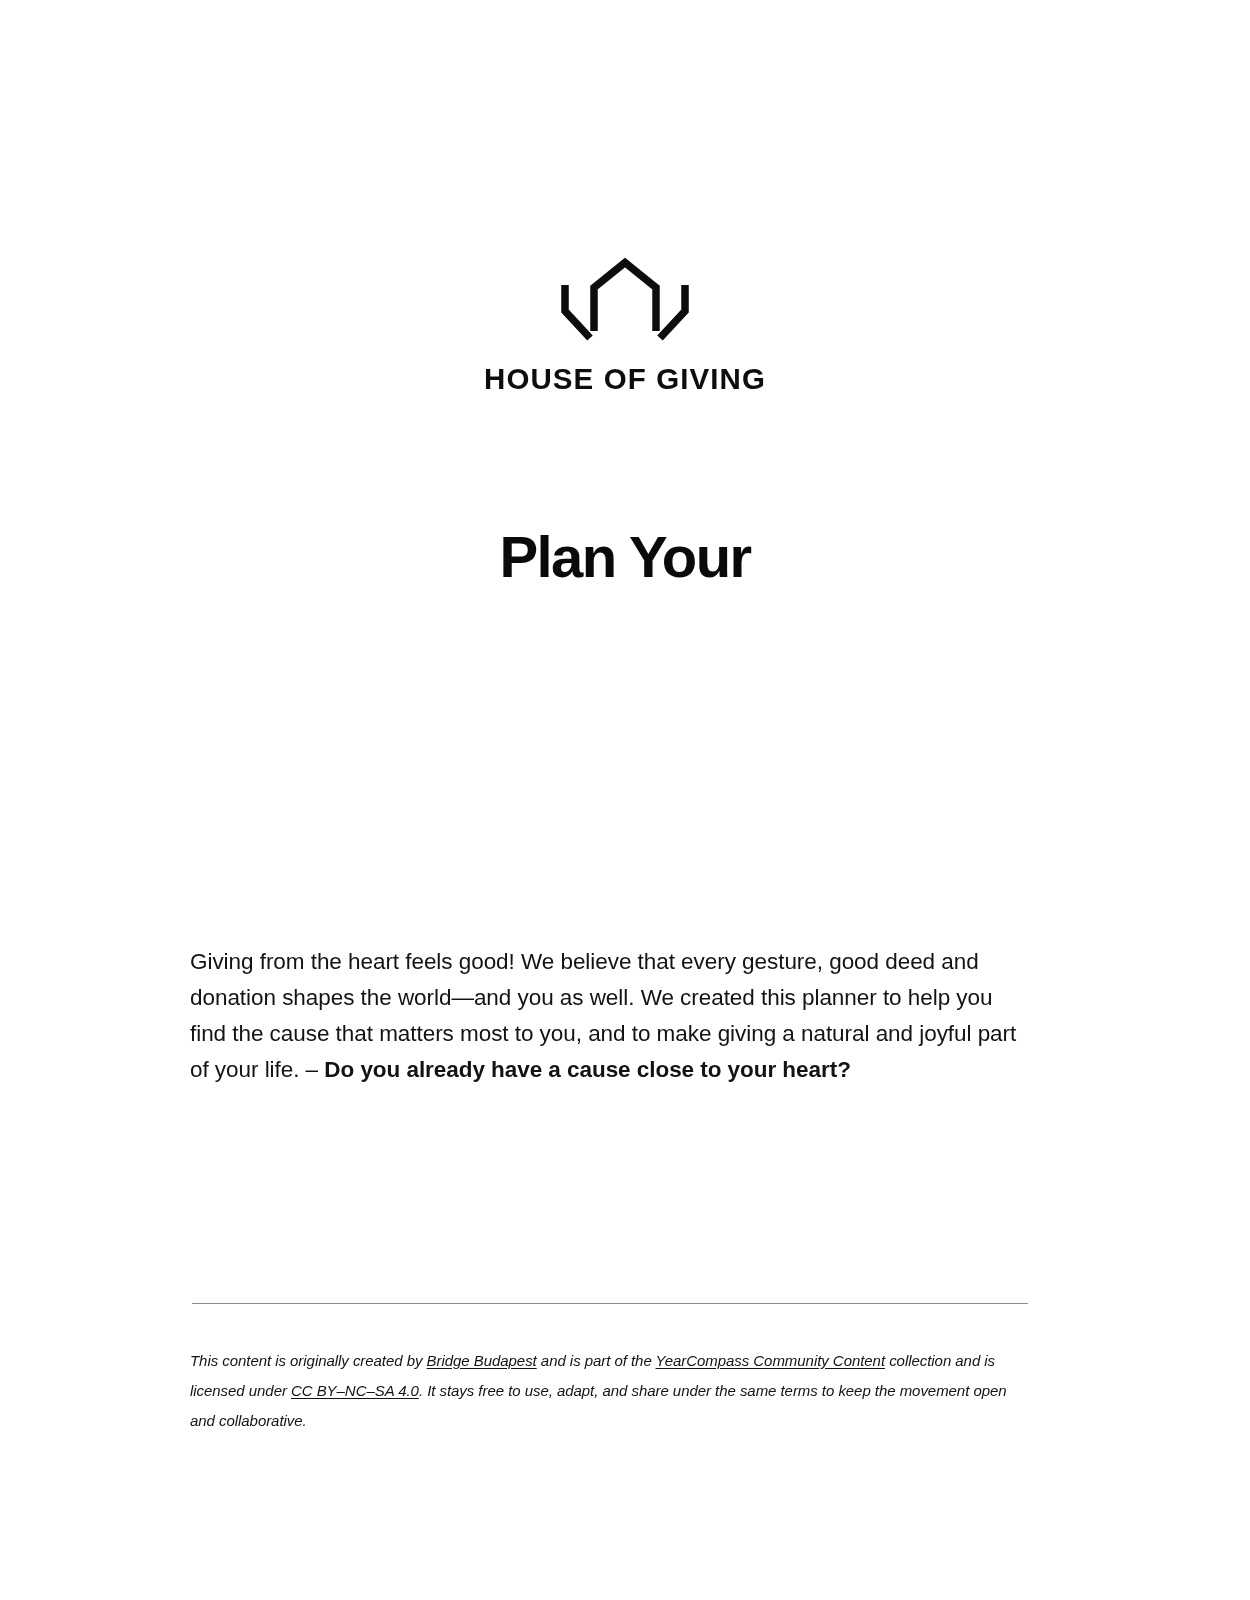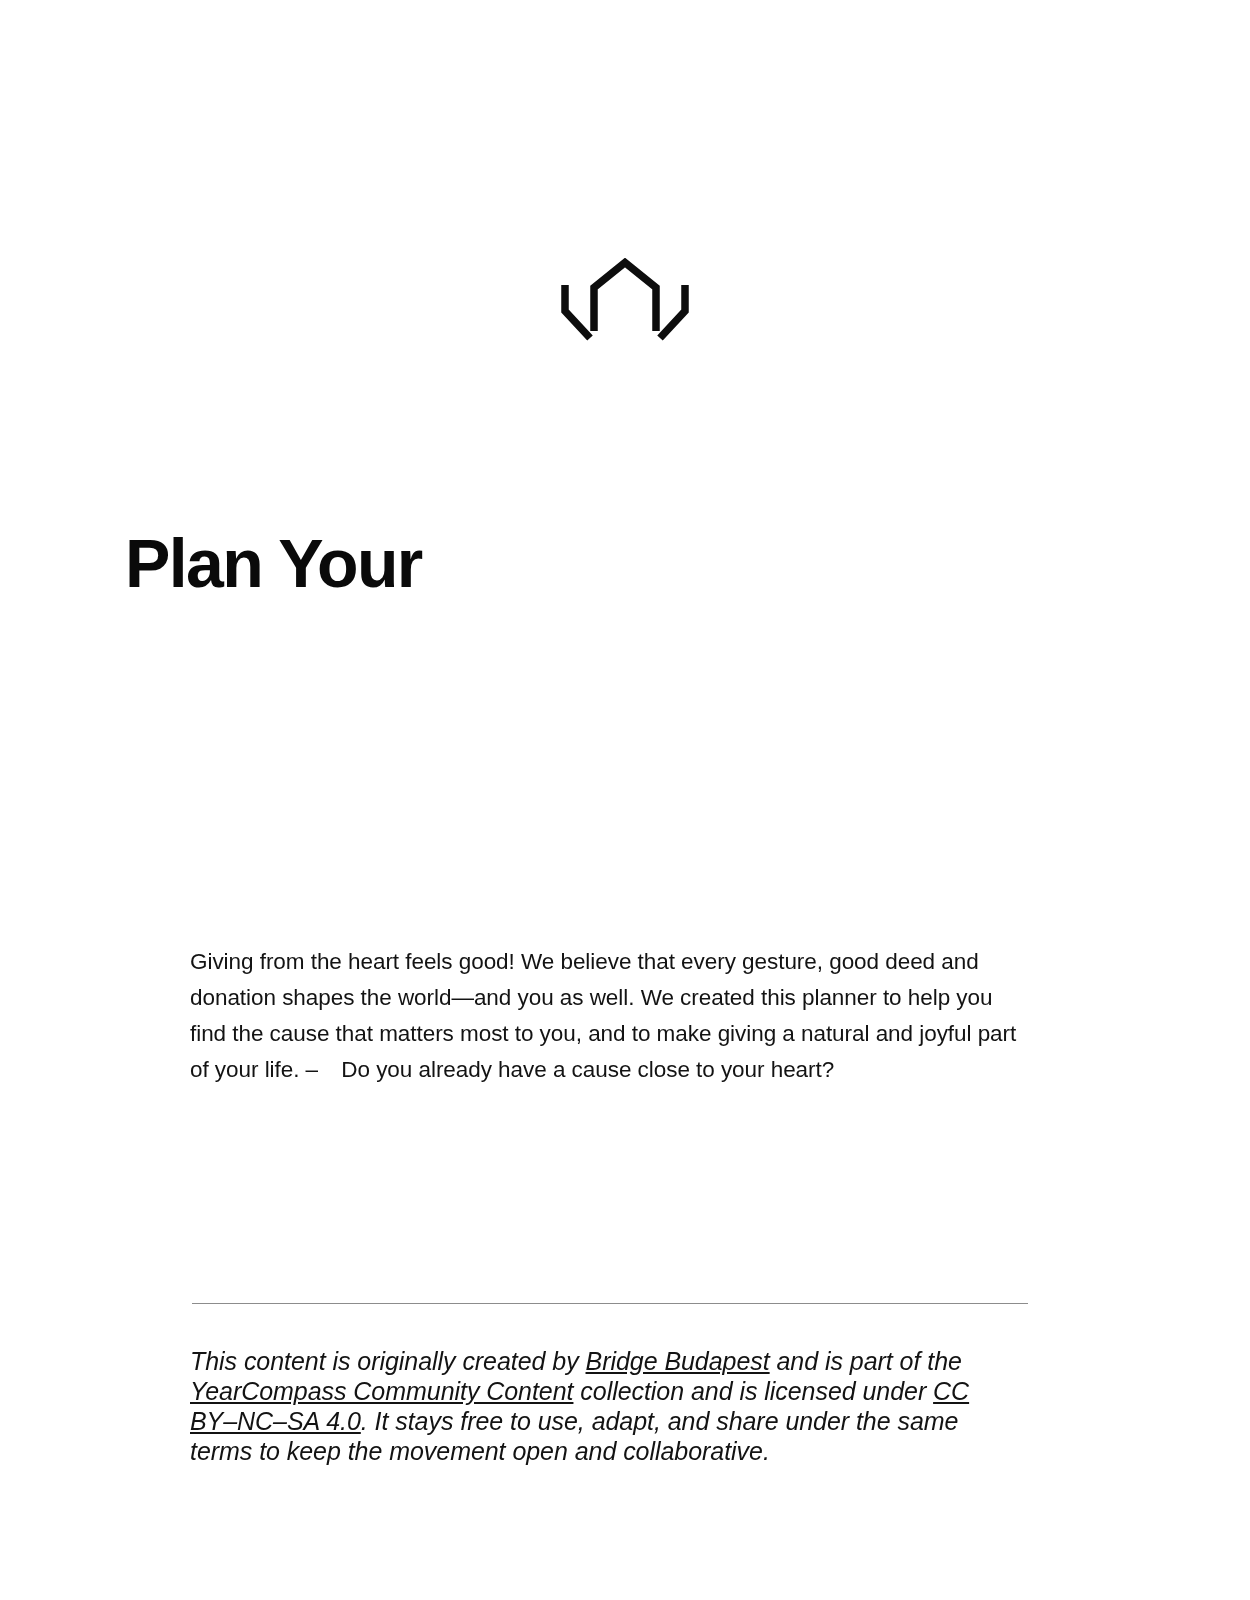--- a/index.html
+++ b/index.html
@@ -48,24 +48,24 @@
     line-height: 1;
     white-space: nowrap;
   }
 
   
   .title {
     position: absolute;
     top: 452px;
     left: 125px;
     width: 1000px;
-    text-align: left;
+    text-align: center;
     font-family: "Liberation Sans", sans-serif;
     font-weight: 700;
-    font-size: 68px;
+    font-size: 58px;
     line-height: 131px;
     letter-spacing: -1.6px;
     color: #0a0a0a;
   }
   .title-line {
     display: block;
     white-space: nowrap;
   }
 
   
@@ -75,43 +75,42 @@
     left: 190px;
     width: 842px;
     font-family: "Liberation Sans", sans-serif;
     font-size: 22.5px;
     line-height: 36.2px;
     color: #131313;
     letter-spacing: -0.05px;
     text-align: left;
   }
   .intro b {
-    font-weight: 400;
-    margin-left: 17px;
+    font-weight: 700;
   }
 
   
   .divider {
     position: absolute;
     top: 1303px;
     left: 192px;
     width: 836px;
     height: 1px;
     background: #8c8c8c;
   }
 
   
   .footer {
     position: absolute;
     top: 1313px;
     left: 190px;
     width: 830px;
     font-family: "Liberation Sans", sans-serif;
     font-style: italic;
-    font-size: 25px;
+    font-size: 15px;
     line-height: 30px;
     color: #131313;
     letter-spacing: -0.05px;
     margin-top: 33px;
   }
   .footer a,
   .footer .link {
     color: inherit;
     text-decoration: underline;
     text-underline-offset: 2px;
@@ -123,20 +122,21 @@
 <div class="page">
 
   <div class="logo-block">
     <svg class="logo-mark" viewBox="0 0 164 100" aria-hidden="true">
       <g fill="none" stroke="#0d0d0d" stroke-width="7.5" stroke-linecap="butt" stroke-linejoin="miter">
         <path d="M 51 73 L 51 29.5 L 82 4.5 L 113 29.5 L 113 73"></path>
         <path d="M 22 27 L 22 53 L 47 80"></path>
         <path d="M 142 27 L 142 53 L 117 80"></path>
       </g>
     </svg>
+    <div class="logo-wordmark">HOUSE OF GIVING</div>
   </div>
 
   <h1 class="title">
     <span class="title-line">Plan Your</span>
   </h1>
 
   <p class="intro"><span>Giving from the heart feels good! We believe that every gesture, good deed and donation shapes the world—and you as well. We created this planner to help you find the cause that matters most to you, and to make giving a natural and joyful part of your life. – </span><b>Do you already have a cause close to your heart?</b></p>
 
   <div class="divider"></div>
 

